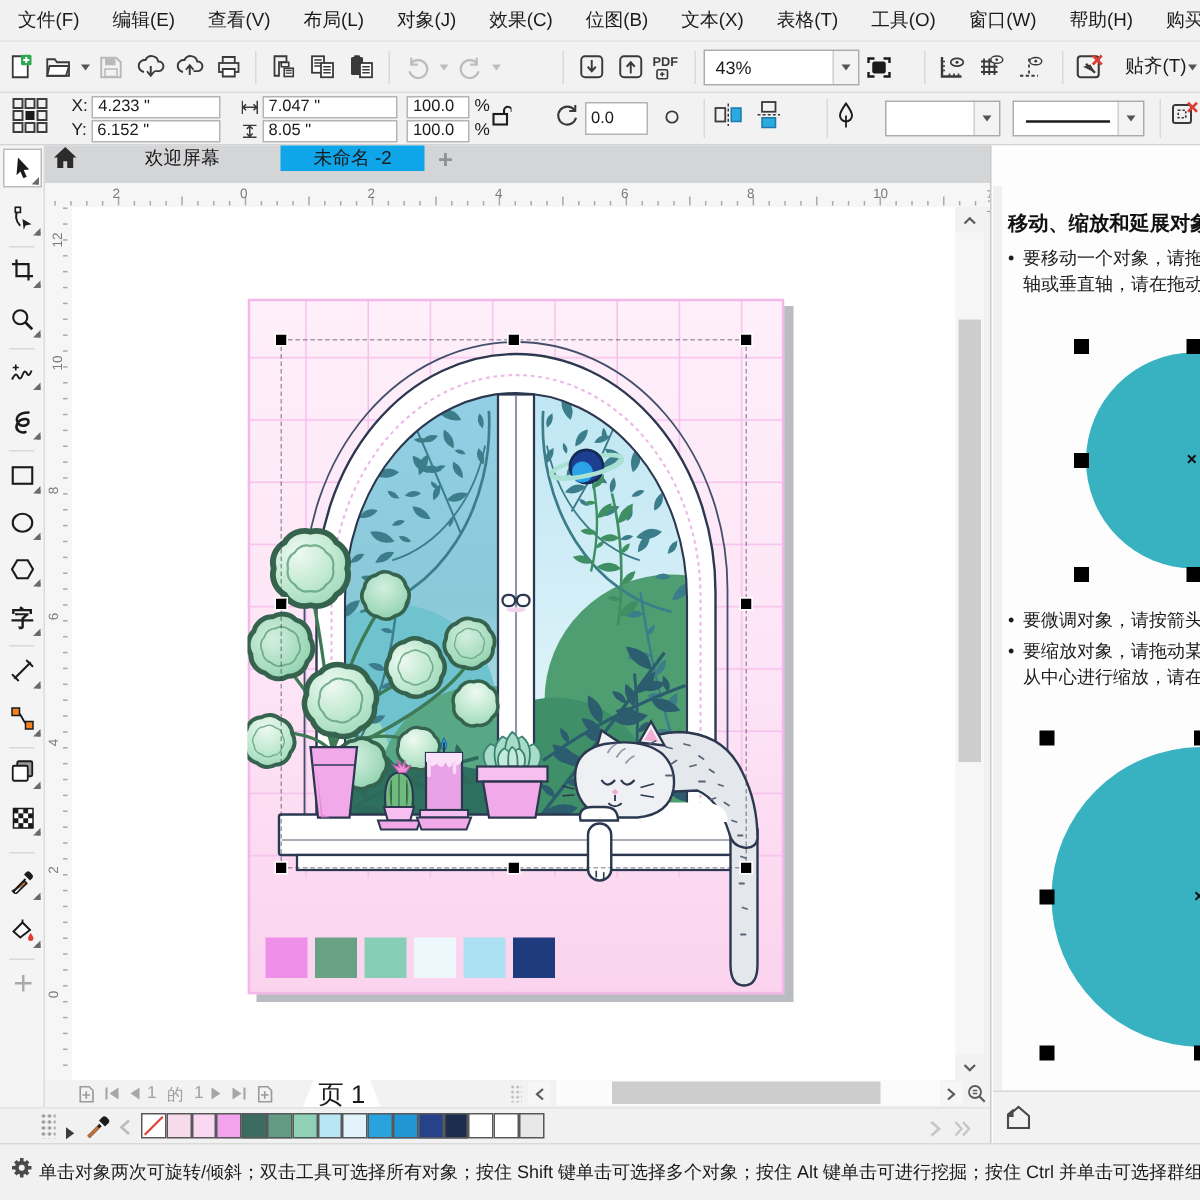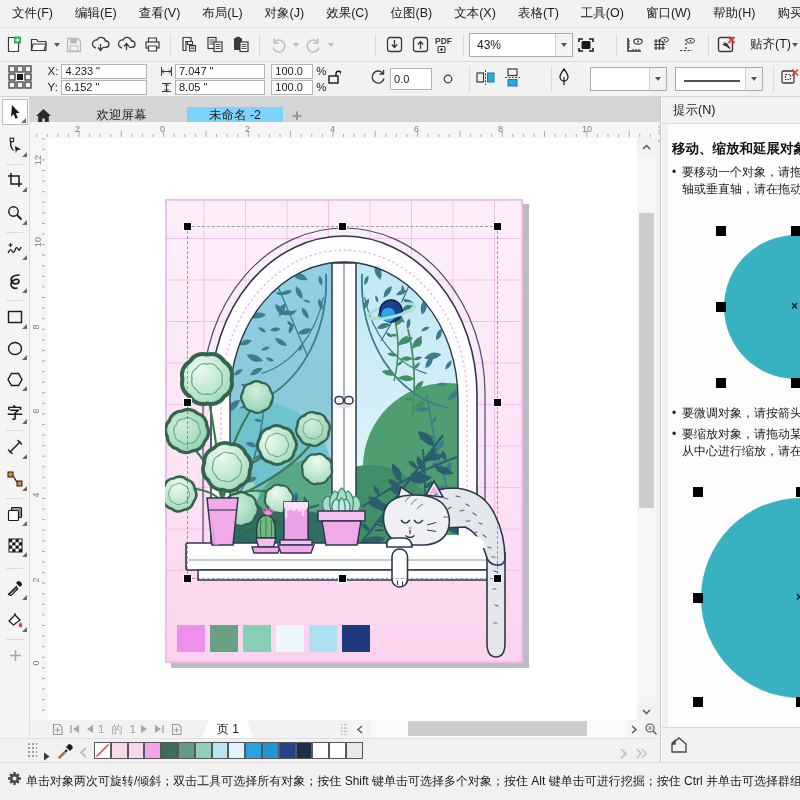--- a/index.html
+++ b/index.html
@@ -27,25 +27,25 @@
   .pb-lab { font-size:11.5px; color:#1b1b1b; }
   .pb-stack { display:flex; flex-direction:column; justify-content:center; gap:1px; }
   .pb-sep { width:1px; height:26px; background:#d9d9da; margin:0 6px; flex:none; }
   
   #toolbox { left:0; top:97px; width:30px; height:665px; background:#f4f4f5; border-right:1px solid #dcdcdd; }
   .tool { position:absolute; left:2px; width:26px; height:26px; display:flex; align-items:center; justify-content:center; }
   .tool.sel { background:#fff; border:1px solid #bcbcbd; }
   .tool .fly { position:absolute; right:1px; bottom:1px; width:0; height:0; border-left:4px solid transparent; border-top:4px solid transparent; border-right:4px solid #6a6a6a; border-bottom:4px solid #6a6a6a; transform:scale(0.62); transform-origin:bottom right; }
   .tool-sep { position:absolute; left:6px; width:17px; height:1px; background:#d9d9da; }
   
-  #tabbar { left:30px; top:97px; width:630px; height:37px; background:#d4d5d7; display:flex; align-items:center; }
+  #tabbar { left:30px; top:97px; width:630px; height:37px; background:#d4d5d7; display:flex; align-items:flex-start; }
   #tabbar .blue { position:absolute; left:0; bottom:0; width:100%; height:2px; background:#2fabe1; }
   .home-btn { width:26px; display:flex; align-items:center; justify-content:center; }
   .doc-tab { display:flex; align-items:center; justify-content:center; font-size:12.5px; color:#1b1b1b; white-space:nowrap; }
-  .doc-tab.active { background:#7dd3fc; }
+  .doc-tab.active { background:#0ea5e9; }
   .newtab { width:28px; display:flex; align-items:center; justify-content:center; color:#909194; font-size:17px; font-weight:bold; }
   
   #hruler { left:30px; top:122px; width:630px; height:16px; background:#f6f6f7; }
   #vruler { left:30px; top:138px; width:18px; height:582px; background:#f6f6f7; }
   .ruler-num { position:absolute; font-size:9px; color:#7b7b7c; }
   #corner { left:30px; top:122px; width:18px; height:16px; background:#f6f6f7; }
   
   #canvas { left:48px; top:138px; width:589px; height:582px; background:#ffffff; overflow:hidden; }
   #vscroll { left:637px; top:138px; width:19px; height:582px; background:#f6f6f7; }
   .sc-btn { position:absolute; left:0; width:19px; height:17px; background:#f2f2f3; display:flex; align-items:center; justify-content:center; }
@@ -53,21 +53,21 @@
   .chev { stroke:#5a5a5b; stroke-width:1.5; fill:none; }
   #art-shadow { left:123px; top:66px; width:358px; height:464px; background:#b9bcc0; }
   #artwork { left:117px; top:61px; }
   .handle { position:absolute; width:7px; height:7px; background:#000; outline:1.5px solid #fff; }
   #selrect { position:absolute; border:1px dashed rgba(55,55,70,0.45); }
   
   #pagebar { left:30px; top:720px; width:630px; height:18px; background:#f2f2f3; display:flex; align-items:center; font-size:11px; color:#9a9a9b; }
   .pg-ico { display:flex; align-items:center; justify-content:center; flex:none; }
   .pg-num { color:#a0a0a1; font-size:11.5px; padding:0 4px; }
   .pg-of { color:#a0a0a1; font-size:11px; padding:0 3px; }
-  #pagetab { position:relative; margin-left:19px; width:52px; height:18px; background:#fff; clip-path:polygon(14% 0, 86% 0, 100% 100%, 0 100%); display:flex; align-items:center; justify-content:center; font-size:12px; color:#1b1b1b; }
+  #pagetab { position:relative; margin-left:19px; width:52px; height:18px; background:#fff; clip-path:polygon(14% 0, 86% 0, 100% 100%, 0 100%); display:flex; align-items:center; justify-content:center; font-size:17px; color:#1b1b1b; }
   #hsc-track { position:absolute; left:341px; top:0; width:256px; height:17px; background:#fbfbfc; }
   #hsc-thumb { position:absolute; left:37px; top:1px; width:179px; height:15px; background:#cdcdce; }
   
   #palettebar { left:0px; top:738px; width:660px; height:24px; background:#f1f1f2; border-top:1px solid #e2e2e3; }
   .swatch { position:absolute; top:3px; width:16.8px; height:17px; border:1px solid #58585a; }
   .swatch.first { background:#fff; }
   .grip { position:absolute; left:-3px; top:3px; width:10px; height:17px;
      background-image:radial-gradient(circle, #9b9b9c 1px, transparent 1.2px); background-size:4px 4px; }
   
   #docker { left:660px; top:97px; width:140px; height:665px; background:#fdfdfe; border-left:1px solid #c9c9ca; }
@@ -1209,23 +1209,20 @@
       </svg>
 </div>
 <div style="position:absolute;left:636px;top:6px">
 <svg height="11" width="12">
         <path d="M1 1 L5 5.5 L1 10 M6 1 L10 5.5 L6 10" fill="none" stroke="#c6c6c7" stroke-width="1.6"></path>
       </svg>
 </div>
 </div>
 
 <div class="abs" id="docker">
-<div id="docker-title">
-      <span>提示(N)</span>
-    </div>
 <div id="docker-strip"></div>
 <div id="docker-body">
 <div class="hint-h" style="top:16px">移动、缩放和延展对象</div>
 <div class="hint-li" style="top:40px"><span class="dot">•</span><span>要移动一个对象，请拖动它。要将移动限制在水平</span></div>
 <div class="hint-cont" style="top:57px">轴或垂直轴，请在拖动时按住 Ctrl 键。</div>
 
 <div class="dcircle" style="left: 56px; top: 111px; width: 144px; height: 144px; background: rgb(56, 178, 192);"></div>
 <div class="xmark" style="left:123px;top:175px">×</div>
 <div class="dhandle" style="left:48px;top:102px"></div>
 <div class="dhandle" style="left:123px;top:102px"></div>

